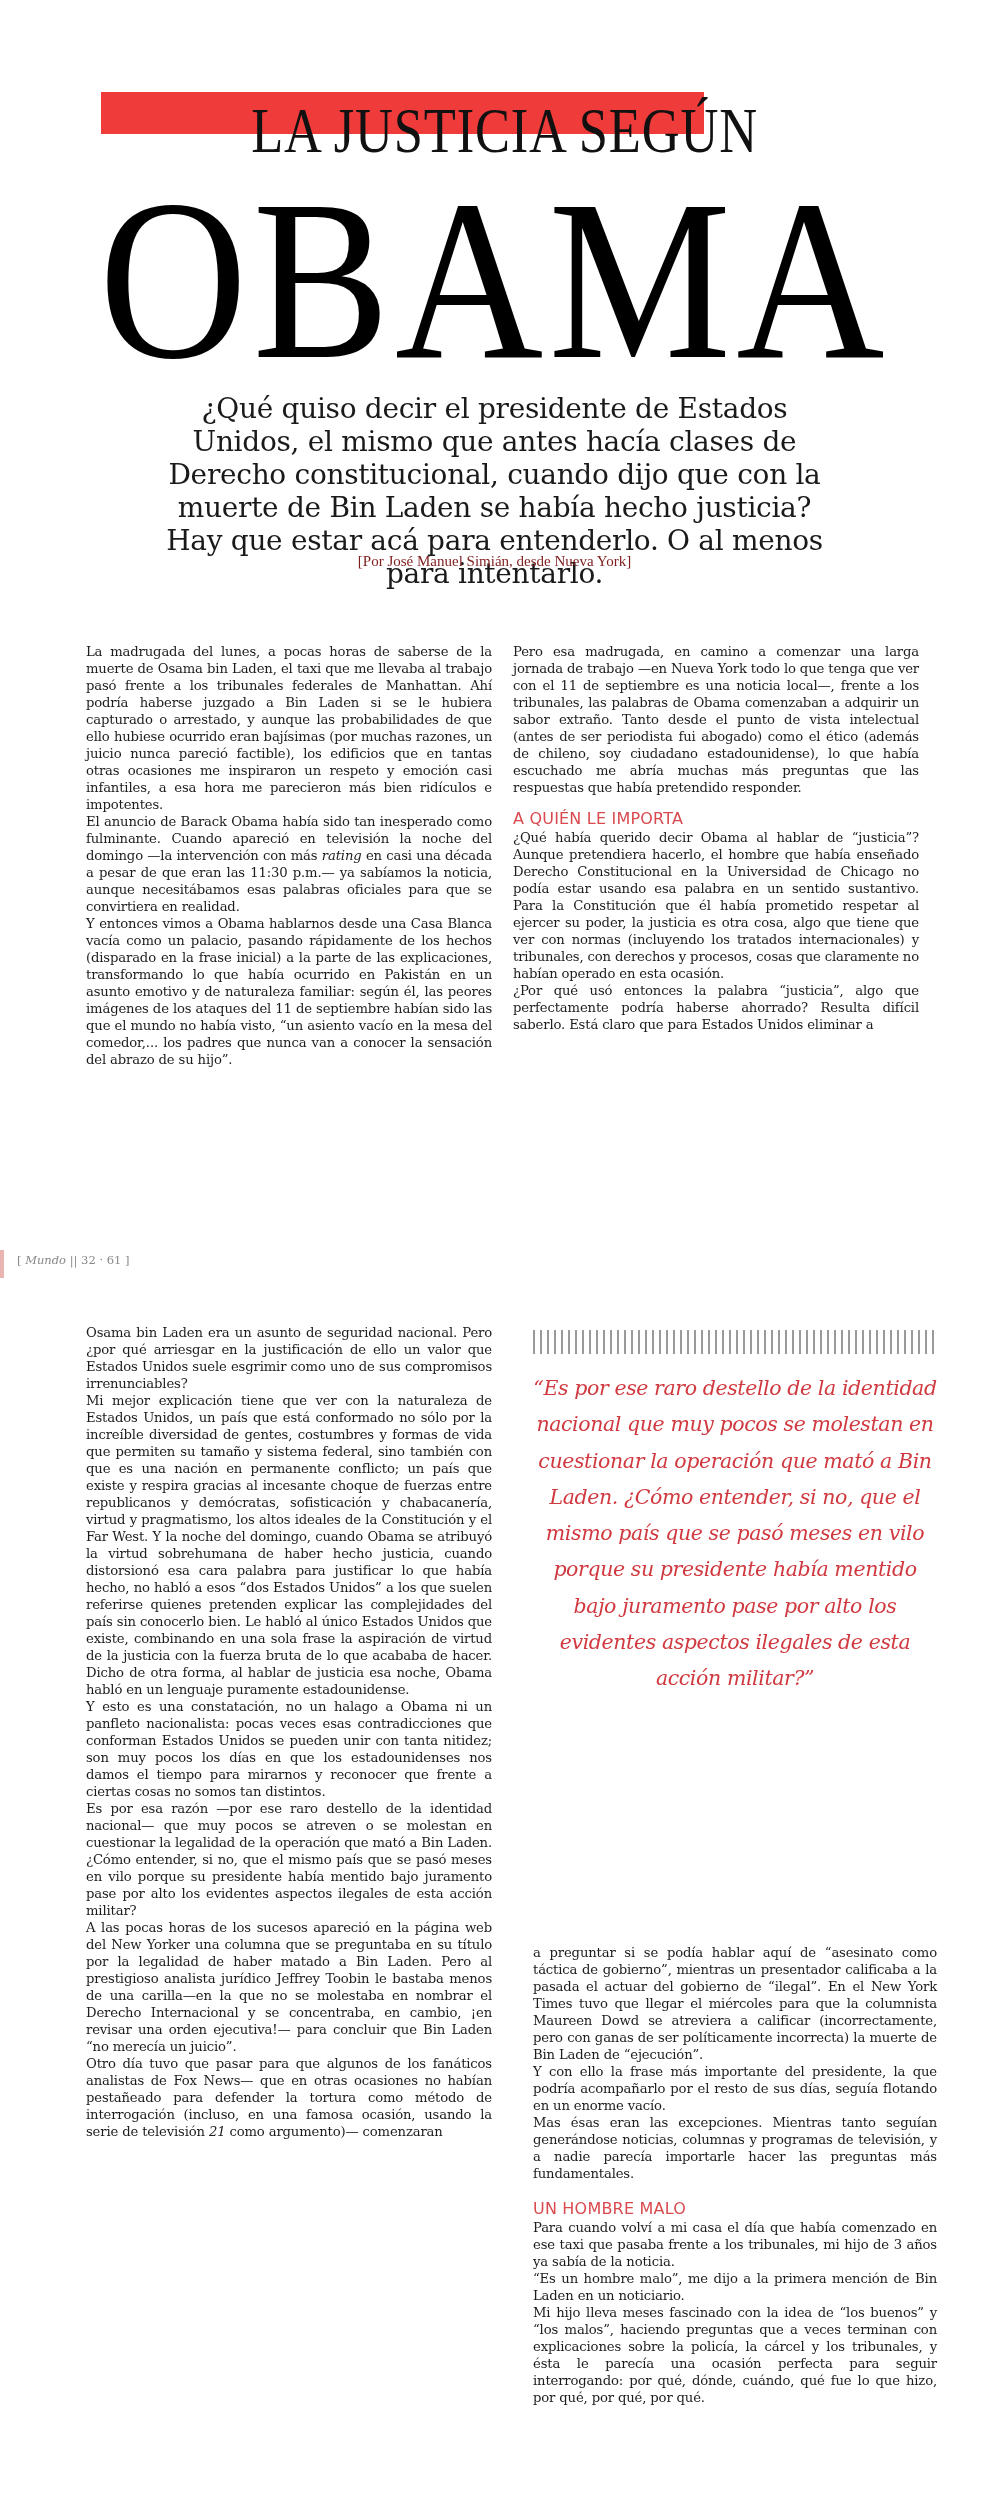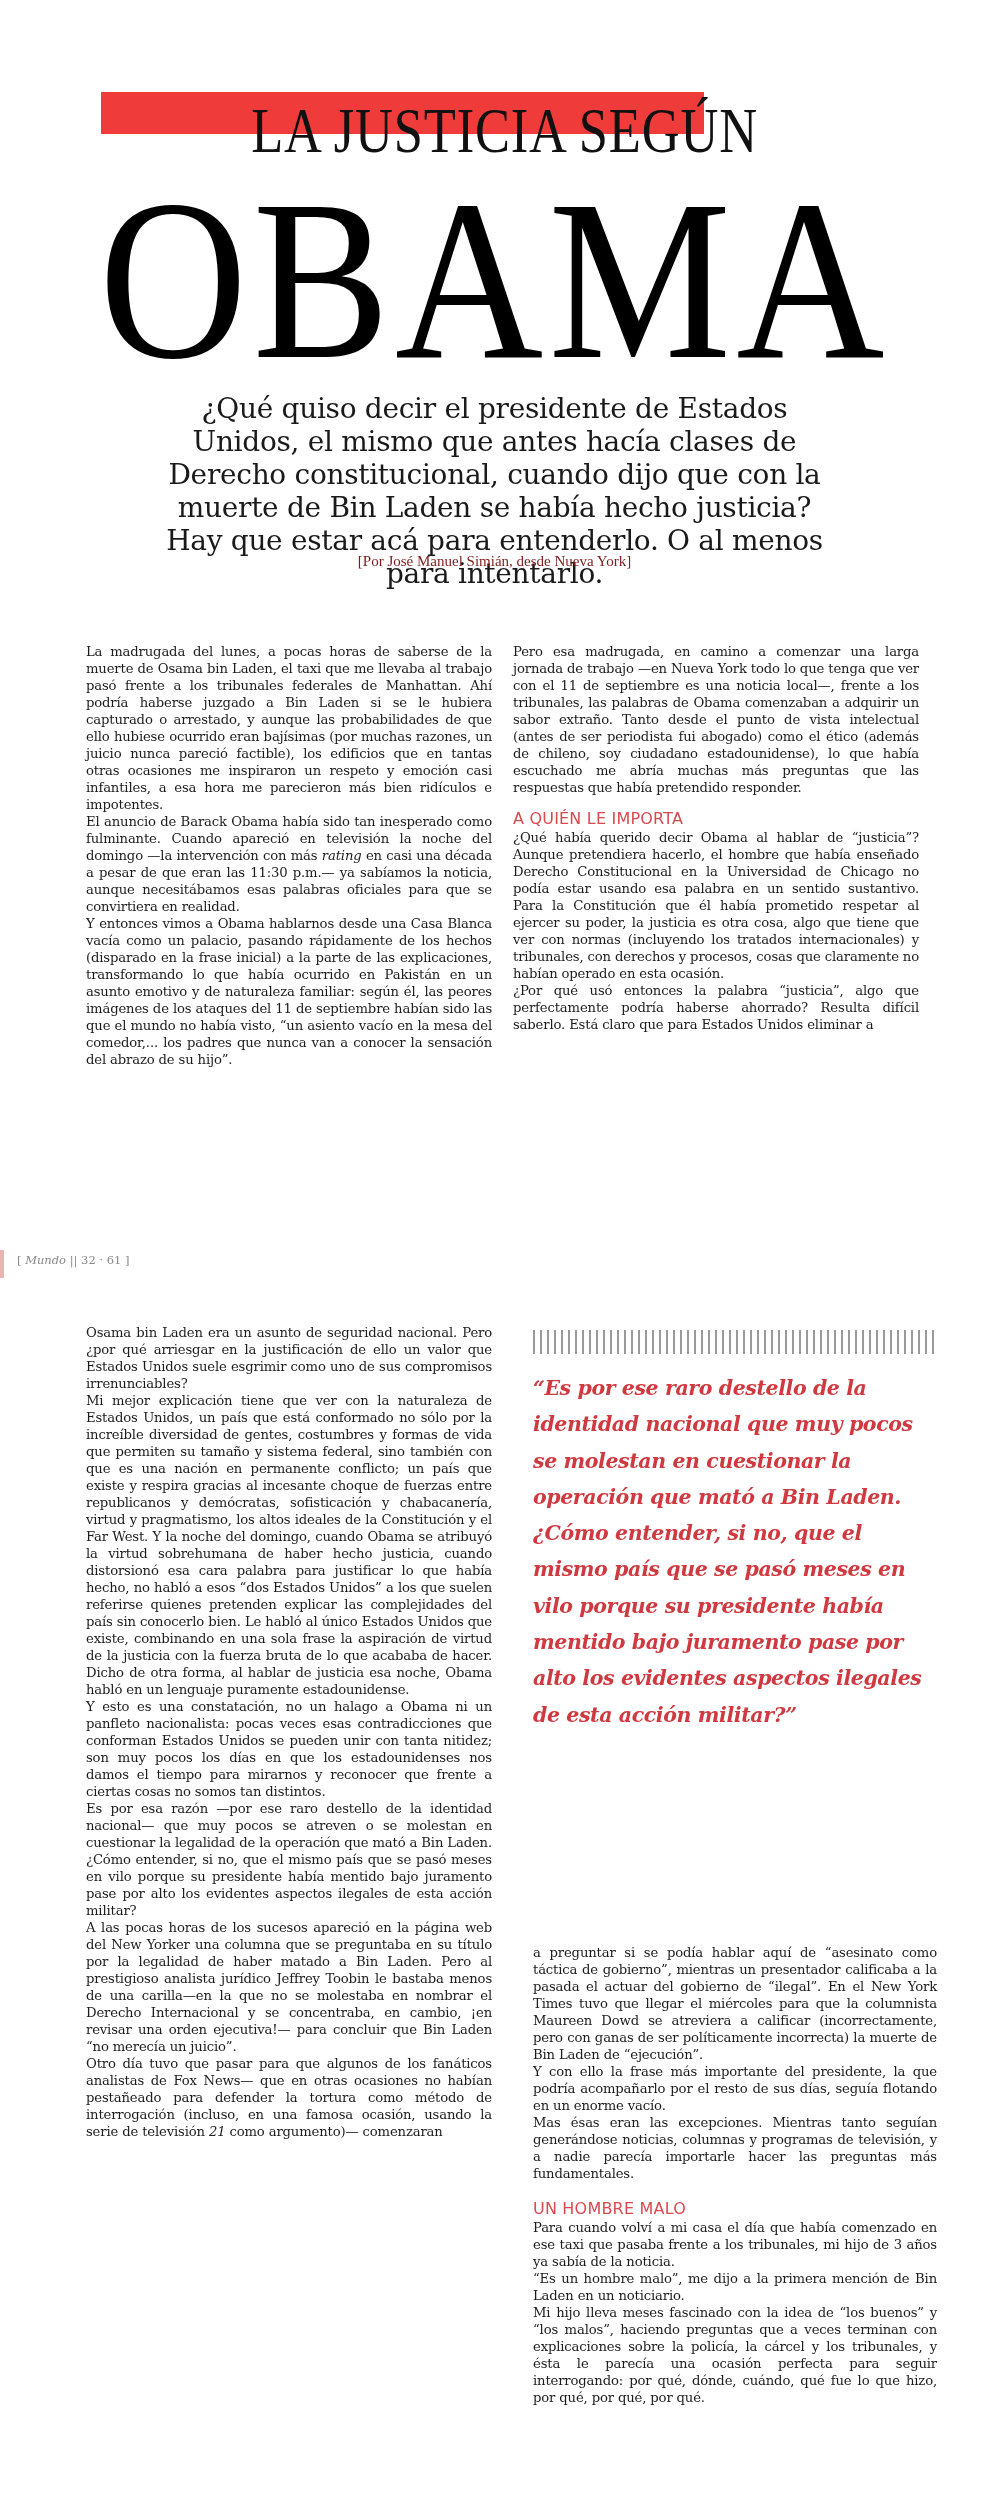--- a/index.html
+++ b/index.html
@@ -24,21 +24,21 @@
   .subhead { font-family: "DejaVu Sans", sans-serif; font-size: 16px; color: #d94a4f; margin-top: 14px !important; margin-bottom: 2px !important; letter-spacing: 0.2px; }
   .subhead.tight { margin-top: 18px !important; }
 
   .page-marker { position: absolute; left: 0; top: 1250px; width: 4px; height: 28px; background: #e8b5b0; }
   .folio { position: absolute; left: 17px; top: 1253px; font-family: "DejaVu Serif", serif; font-size: 11.5px; color: #888; }
   .folio i { font-style: italic; }
 
   
   .rule-bars { position: absolute; left: 533px; top: 1330px; width: 404px; height: 24px;
     background-image: repeating-linear-gradient(90deg, #9a9a9a 0px, #9a9a9a 2px, transparent 2px, transparent 7px); }
-  .pullquote { position: absolute; left: 533px; width: 404px; top: 1370px; text-align: left; font-family: "DejaVu Serif", serif; font-style: italic; font-weight: bold; font-size: 20.5px; line-height: 36.3px; color: #d0393f; letter-spacing: -0.4px; }
+  .pullquote { position: absolute; left: 533px; width: 404px; top: 1370px; text-align: center; font-family: "DejaVu Serif", serif; font-style: italic; font-weight: normal; font-size: 20.5px; line-height: 36.3px; color: #d0393f; letter-spacing: -0.4px; }
 </style>
 </head>
 <body>
 
 <div class="kicker-bar"></div>
 <div class="kicker">LA JUSTICIA SEGÚN</div>
 <div class="main-title">OBAMA</div>
 <div class="deck">¿Qué quiso decir el presidente de Estados Unidos, el mismo que antes hacía clases de Derecho constitucional, cuando dijo que con la muerte de Bin Laden se había hecho justicia? Hay que estar acá para entenderlo. O al menos para intentarlo.</div>
 <div class="byline">[Por José Manuel Simián, desde Nueva York]</div>
 

